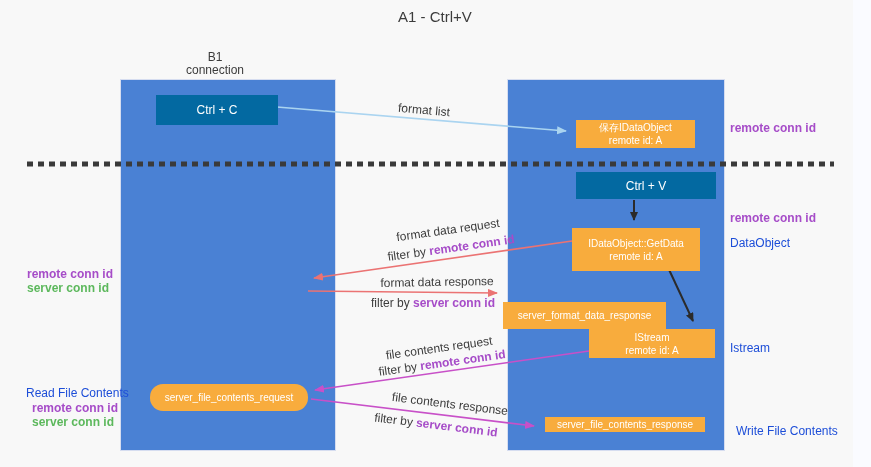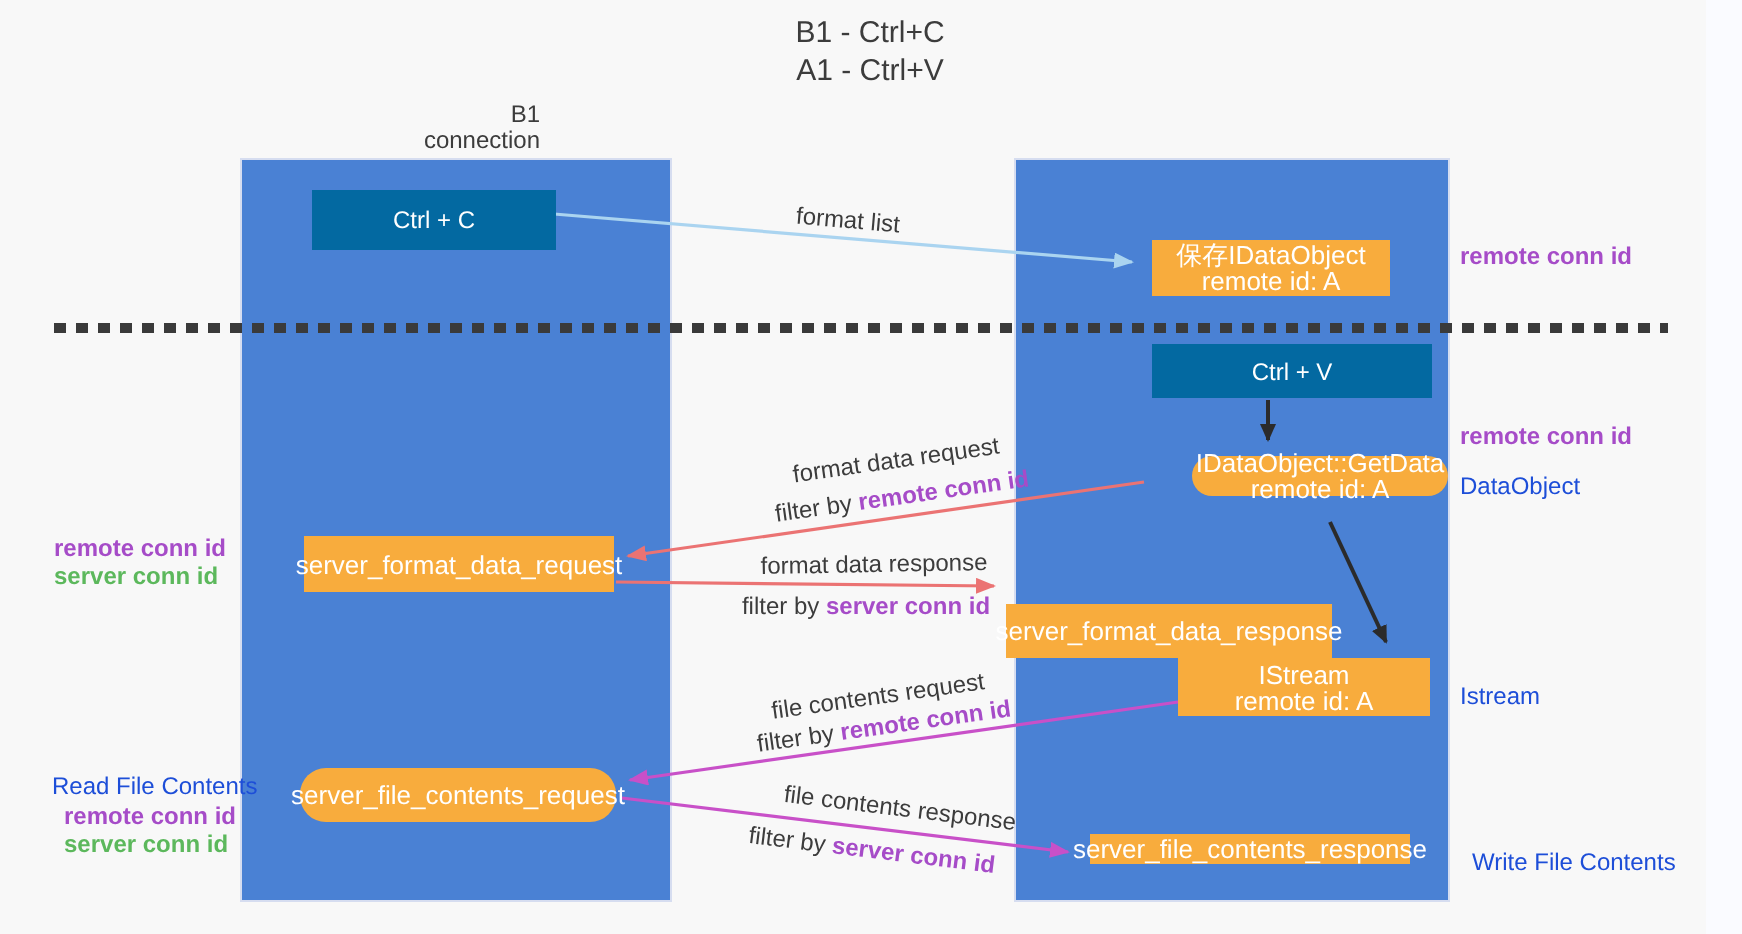--- a/index.html
+++ b/index.html
@@ -8,41 +8,40 @@
     overflow:hidden;font-family:"Liberation Sans",sans-serif;color:#3c3c3c;
   }
   .right-strip{position:absolute;left:853px;top:0;width:18px;height:467px;background:#fafbff;}
   .title{position:absolute;left:345px;top:7px;width:180px;text-align:center;
     font-size:15px;line-height:19px;color:#3c3c3c;}
   .lane-header{position:absolute;width:110px;text-align:center;font-size:12px;line-height:13px;color:#3c3c3c;}
   .lane{position:absolute;background:#4a81d4;border:1px solid #d6ddf0;box-sizing:border-box;}
   .node{position:absolute;box-sizing:border-box;display:flex;flex-direction:column;
     align-items:center;justify-content:center;color:#ffffff;white-space:nowrap;}
   .node-green{background:#0369a1;font-size:12px;}
-  .node-orange{background:#f8ac3d;font-size:13px;line-height:13px;}
+  .node-orange{background:#f8ac3d;font-size:10px;line-height:13px;}
   .arrow-label{position:absolute;white-space:nowrap;font-size:12px;color:#3c3c3c;
     transform:translate(-50%,-50%);}
   .side-label{position:absolute;white-space:nowrap;font-size:12px;color:#1d4ed8;line-height:14px;}
   .tp{color:#a64cc8;font-weight:bold;}
   .tg{color:#5cb85c;font-weight:bold;}
   svg{position:absolute;left:0;top:0;}
 </style>
 </head>
 <body>
 
 <div id="canvas">
 
   <div class="right-strip"></div>
 
   <div class="title">
-    <div>B1 - Ctrl+C</div>
     <div>A1 - Ctrl+V</div>
   </div>
 
-  <div class="lane-header" style="left:160px;top:51px;text-align:right;">
+  <div class="lane-header" style="left:160px;top:51px;">
     <div>B1</div>
     <div>connection</div>
   </div>
 
   <div class="lane" style="left:120px;top:79px;width:216px;height:372px;"></div>
   <div class="lane" style="left:507px;top:79px;width:218px;height:372px;"></div>
 
   <svg width="871" height="467" viewBox="0 0 871 467">
     <defs>
       <marker id="mLB" markerWidth="12" markerHeight="10" refX="9" refY="4" orient="auto" markerUnits="userSpaceOnUse">
@@ -72,35 +71,32 @@
     <line x1="308" y1="291" x2="497" y2="293" stroke="#eb7373" stroke-width="1.6" marker-end="url(#mSA)"></line>
 
     <line x1="589" y1="351" x2="315" y2="390" stroke="#c850c8" stroke-width="1.6" marker-end="url(#mMG)"></line>
 
     <line x1="311" y1="399" x2="534" y2="426" stroke="#c850c8" stroke-width="1.6" marker-end="url(#mMG)"></line>
   </svg>
 
   <div class="node node-green" style="left:156px;top:95px;width:122px;height:30px;">
     <div>Ctrl + C</div>
   </div>
-  <div class="node node-orange" style="left:152px;top:268px;width:155px;height:28px;">
-    <div>server_format_data_request</div>
-  </div>
   <div class="node node-orange" style="left:150px;top:384px;width:158px;height:27px;border-radius:13px;">
     <div>server_file_contents_request</div>
   </div>
 
   <div class="node node-orange" style="left:576px;top:120px;width:119px;height:28px;">
     <div>保存IDataObject</div>
     <div>remote id: A</div>
   </div>
   <div class="node node-green" style="left:576px;top:172px;width:140px;height:27px;">
     <div>Ctrl + V</div>
   </div>
-  <div class="node node-orange" style="left:596px;top:228px;width:128px;height:20px;border-radius:15px;">
+  <div class="node node-orange" style="left:572px;top:228px;width:128px;height:43px;">
     <div>IDataObject::GetData</div>
     <div>remote id: A</div>
   </div>
   <div class="node node-orange" style="left:589px;top:329px;width:126px;height:29px;">
     <div>IStream</div>
     <div>remote id: A</div>
   </div>
   <div class="node node-orange" style="left:503px;top:281px;width:163px;height:27px;margin-top:21px;">
     <div>server_format_data_response</div>
   </div>

